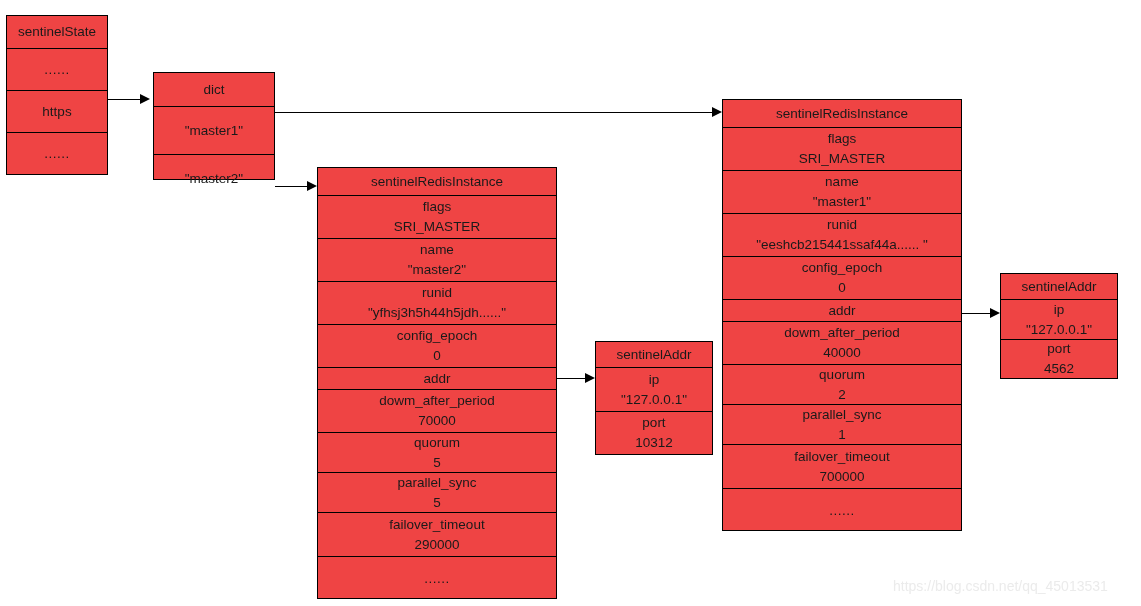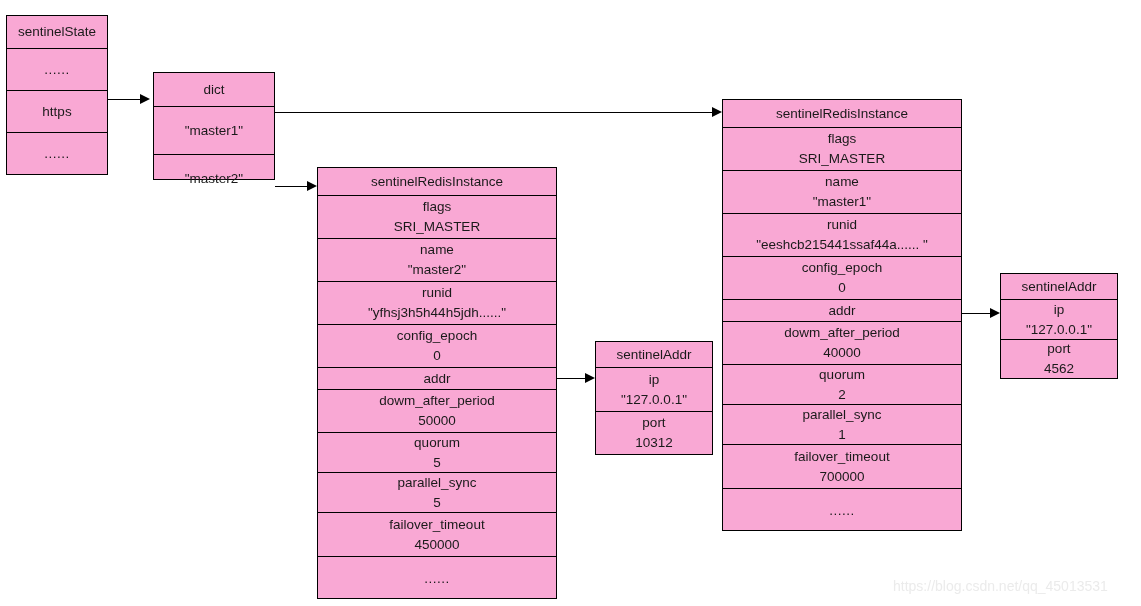--- a/index.html
+++ b/index.html
@@ -18,21 +18,21 @@
     height: 606px;
     background: #ffffff;
     overflow: hidden;
   }
 
   
   .box {
     position: absolute;
     box-sizing: border-box;
     border: 1px solid #000000;
-    background: #f9a8d4;
+    background: #ef4444;
     z-index: 3;
   }
   .row {
     box-sizing: border-box;
     border-bottom: 1px solid #000000;
     display: flex;
     flex-direction: column;
     align-items: center;
     justify-content: center;
     text-align: center;
@@ -145,33 +145,33 @@
     </div>
     <div class="row" style="height:43px;">
       <span class="key">config_epoch</span>
       <span class="val">0</span>
     </div>
     <div class="row" style="height:22px;">
       <span class="key">addr</span>
     </div>
     <div class="row" style="height:43px;">
       <span class="key">dowm_after_period</span>
-      <span class="val">50000</span>
+      <span class="val">70000</span>
     </div>
     <div class="row" style="height:40px;">
       <span class="key">quorum</span>
       <span class="val">5</span>
     </div>
     <div class="row" style="height:40px;">
       <span class="key">parallel_sync</span>
       <span class="val">5</span>
     </div>
     <div class="row" style="height:44px;">
       <span class="key">failover_timeout</span>
-      <span class="val">450000</span>
+      <span class="val">290000</span>
     </div>
     <div class="row dots" style="height:43px;">
       <span class="key">......</span>
     </div>
   </div>
 
   <div class="box" style="left:595px; top:341px; width:118px; height:114px;">
     <div class="row" style="height:26px;">
       <span class="key">sentinelAddr</span>
     </div>

